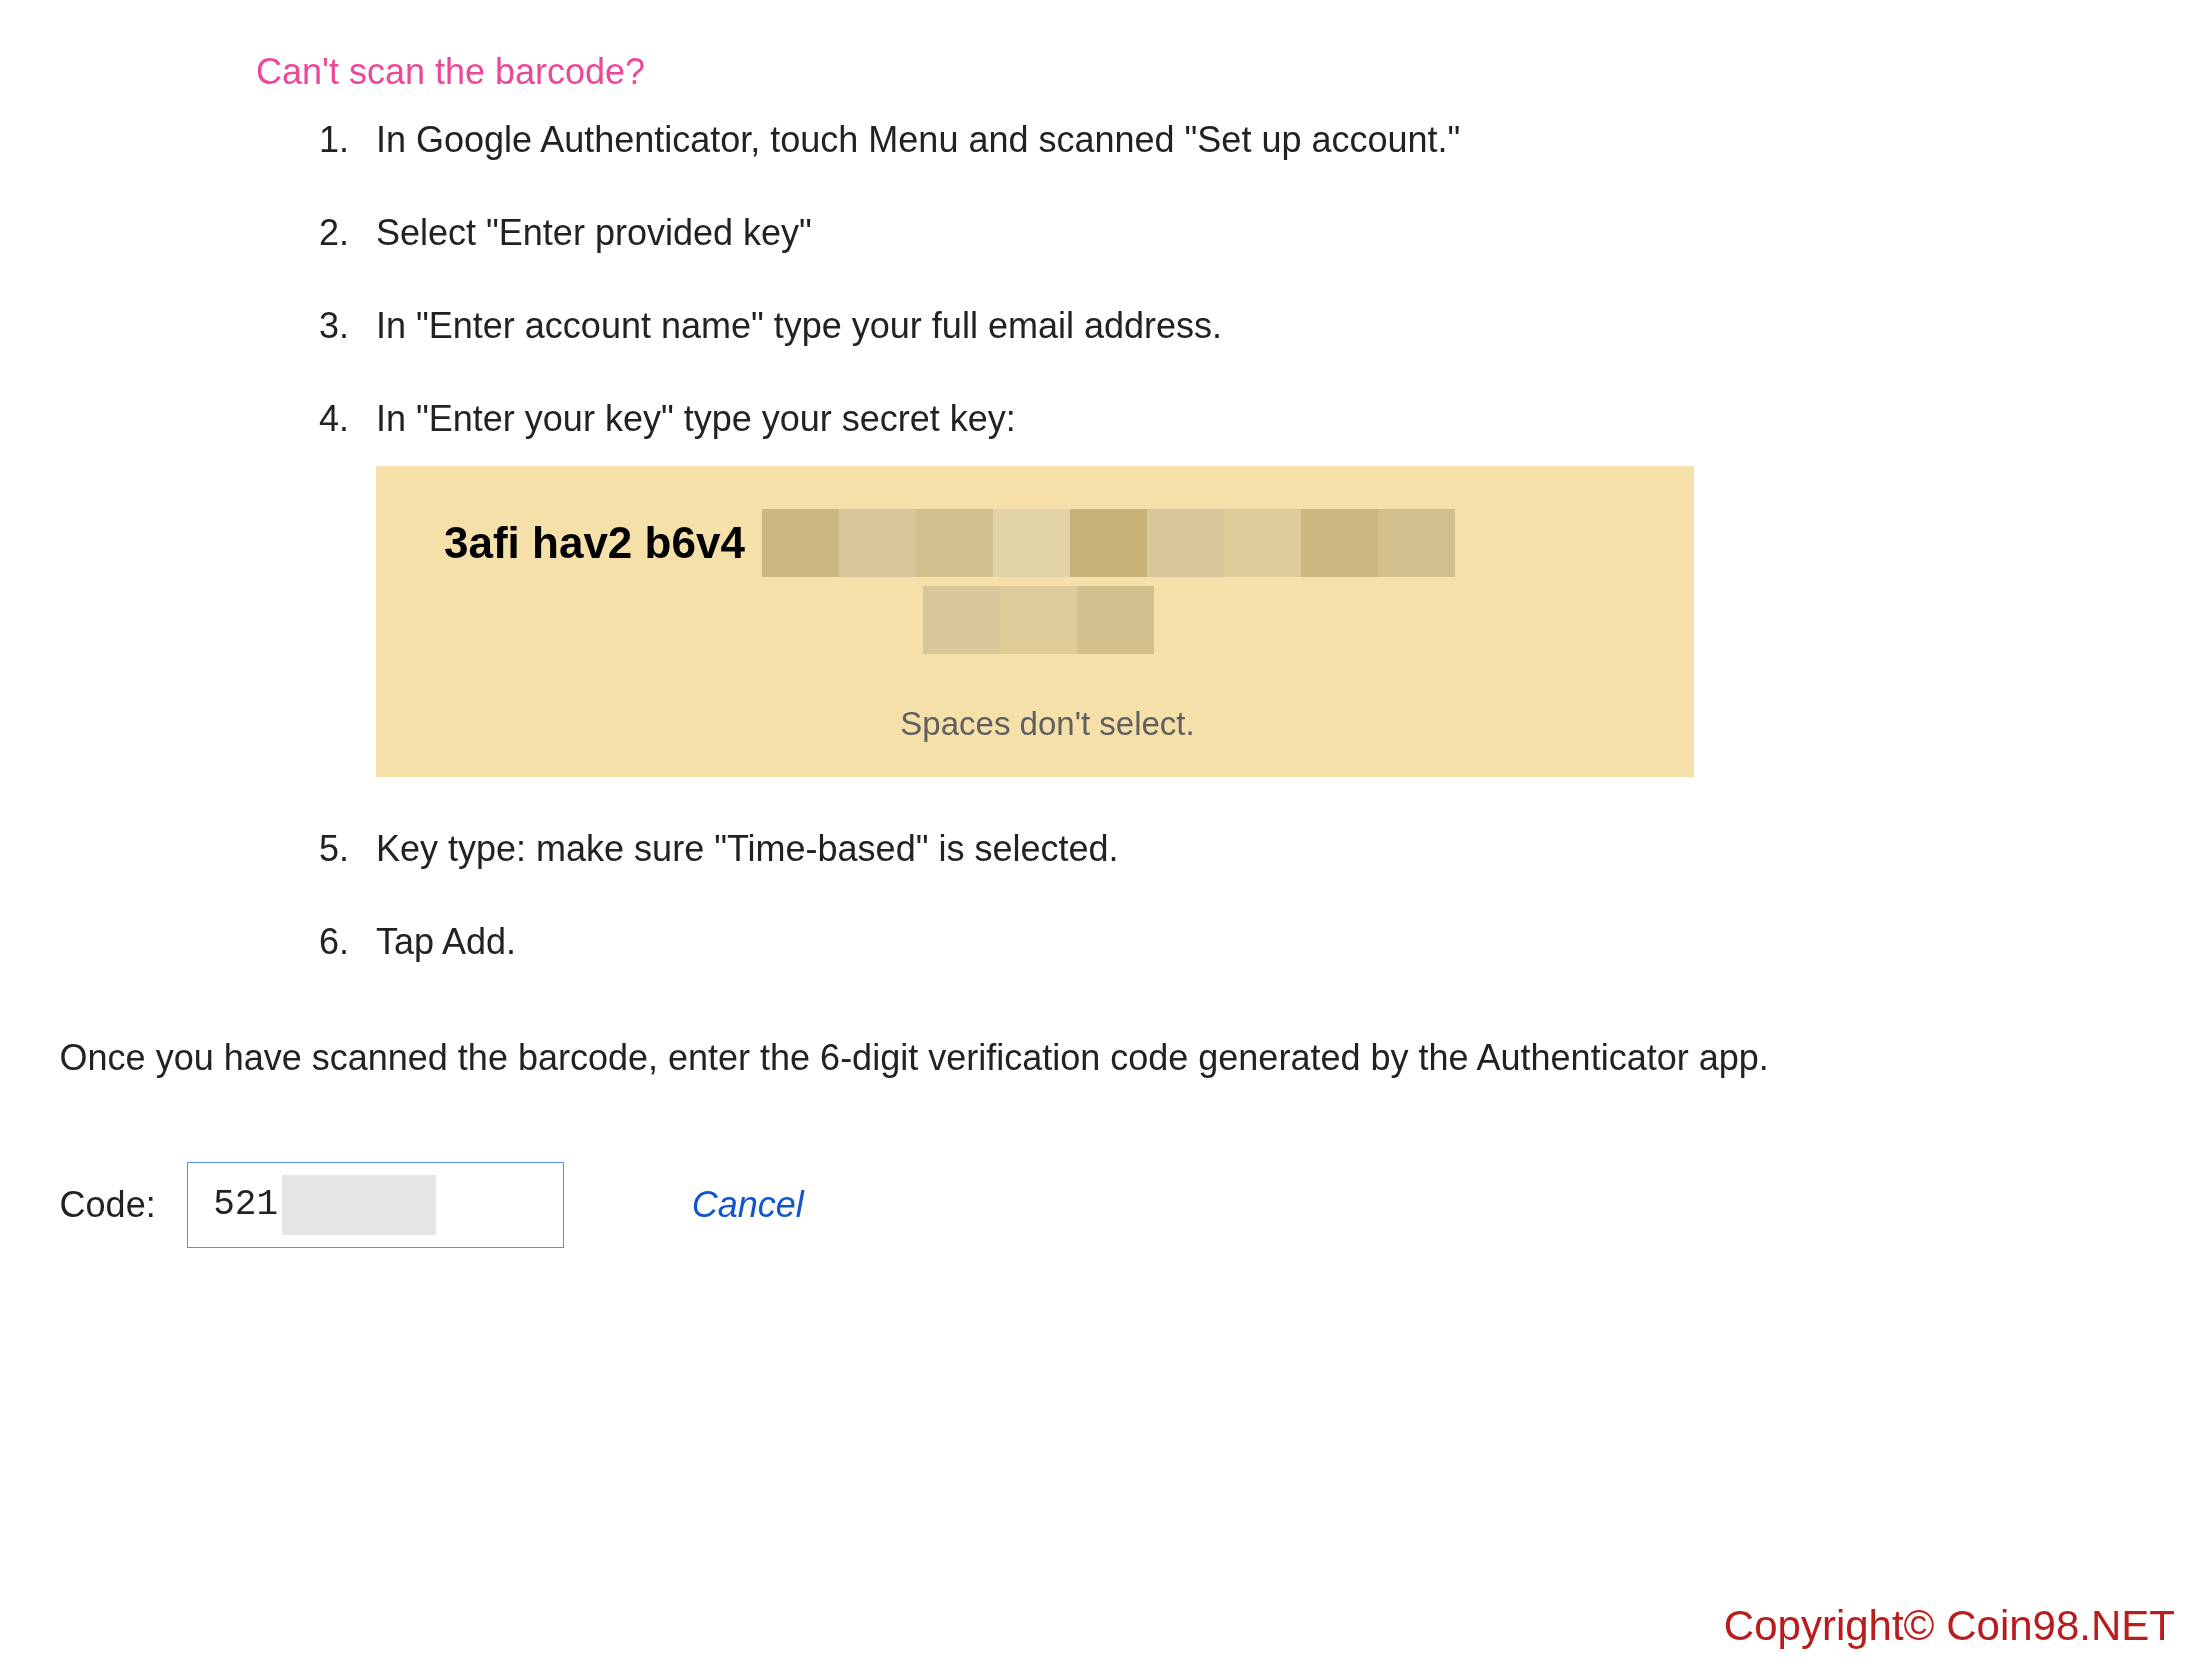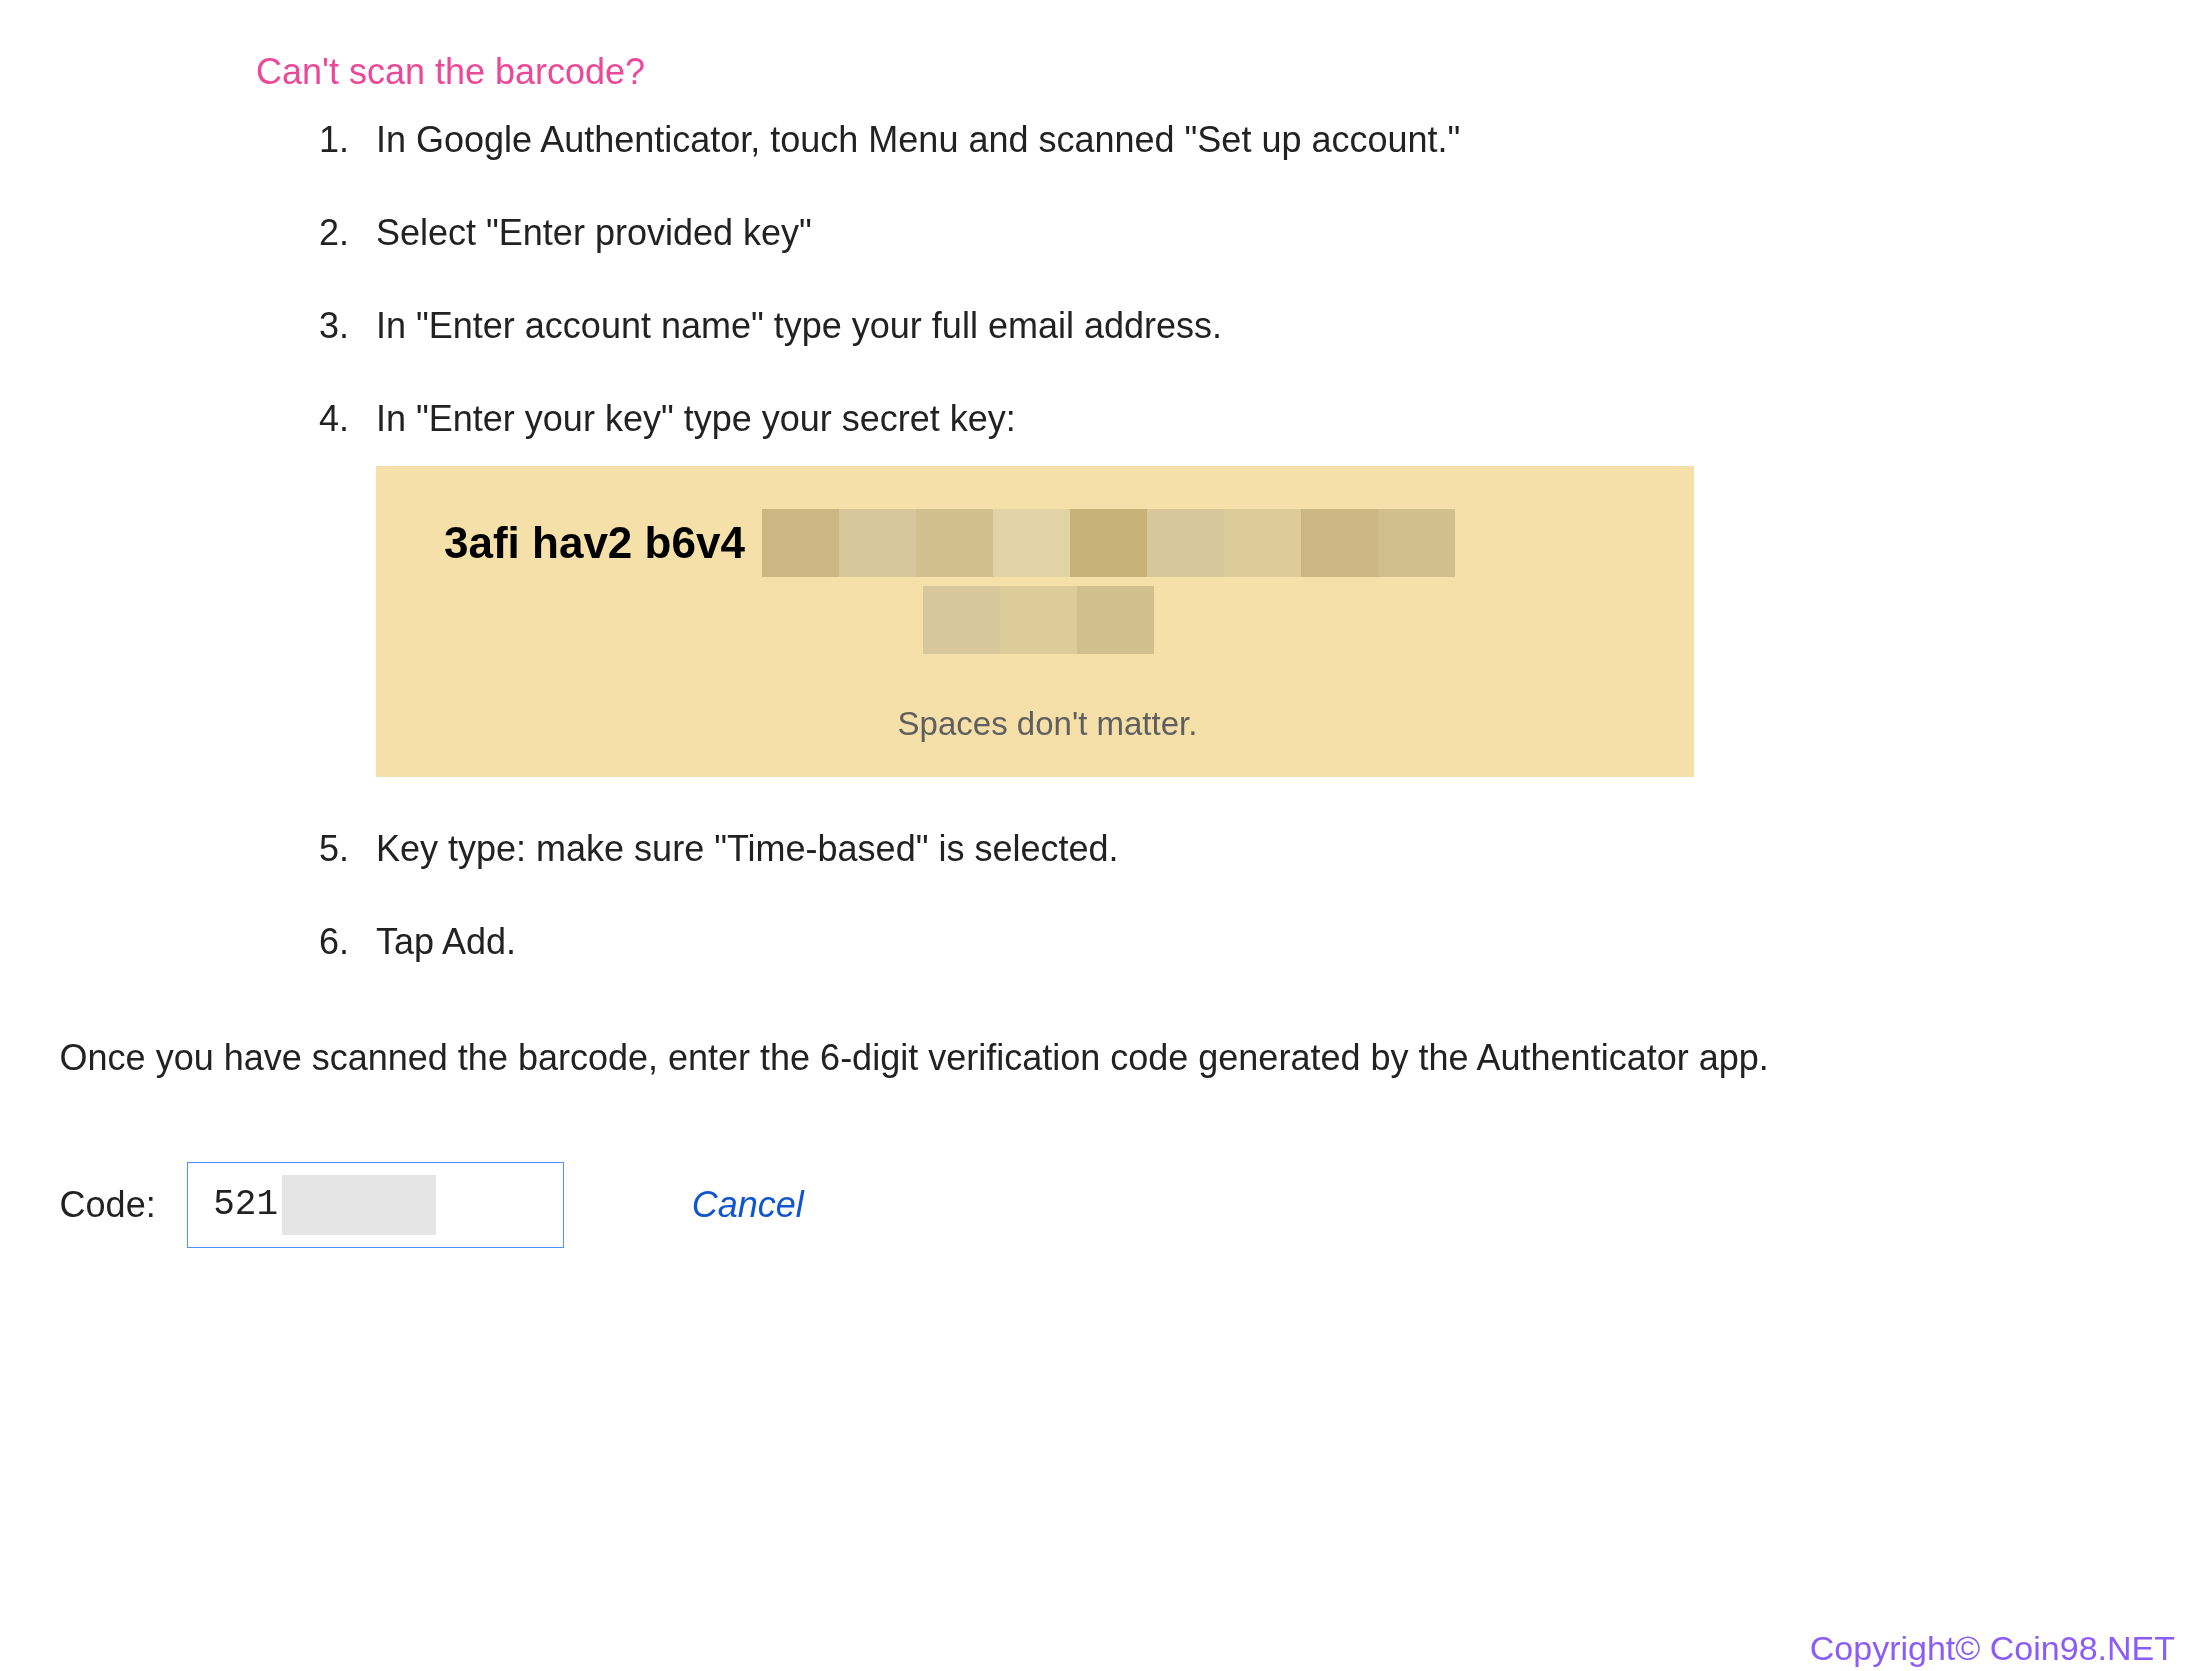--- a/index.html
+++ b/index.html
@@ -130,23 +130,23 @@
     background-image: linear-gradient(#4d90fe,#4285f4);
   }
   .cancel-link {
     color: #1155cc;
     cursor: pointer;
     font-style: italic;
   }
   .copyright {
     position: absolute;
     right: 17px;
-    bottom: 4px;
-    color: #8b5cf6;
-    font-size: 34px;
+    bottom: 22px;
+    color: #b91c1c;
+    font-size: 42px;
   }
 </style>
 </head>
 <body>
 
 <div class="content">
   <span class="heading-link">Can't scan the barcode?</span>
 
   <ol class="steps">
     <li><span>In Google Authenticator, touch Menu and scanned "Set up account."</span></li>
@@ -167,21 +167,21 @@
             <span class="pix pF"></span>
               <span class="pix pB"></span>
               <span class="pix pD"></span>
           </span>
         </div>
         <div class="mosaic2">
           <span class="pix pA"></span>
             <span class="pix pF"></span>
             <span class="pix pD"></span>
         </div>
-        <div class="key-hint">Spaces don't matter.</div>
+        <div class="key-hint">Spaces don't select.</div>
       </div>
     </li>
     <li><span>Key type: make sure "Time-based" is selected.</span></li>
     <li><span>Tap Add.</span></li>
   </ol>
 
   <div class="lower-text">Once you have scanned the barcode, enter the 6-digit verification code generated by the Authenticator app.</div>
 
   <div class="form-row">
     <span class="label">Code:</span>

